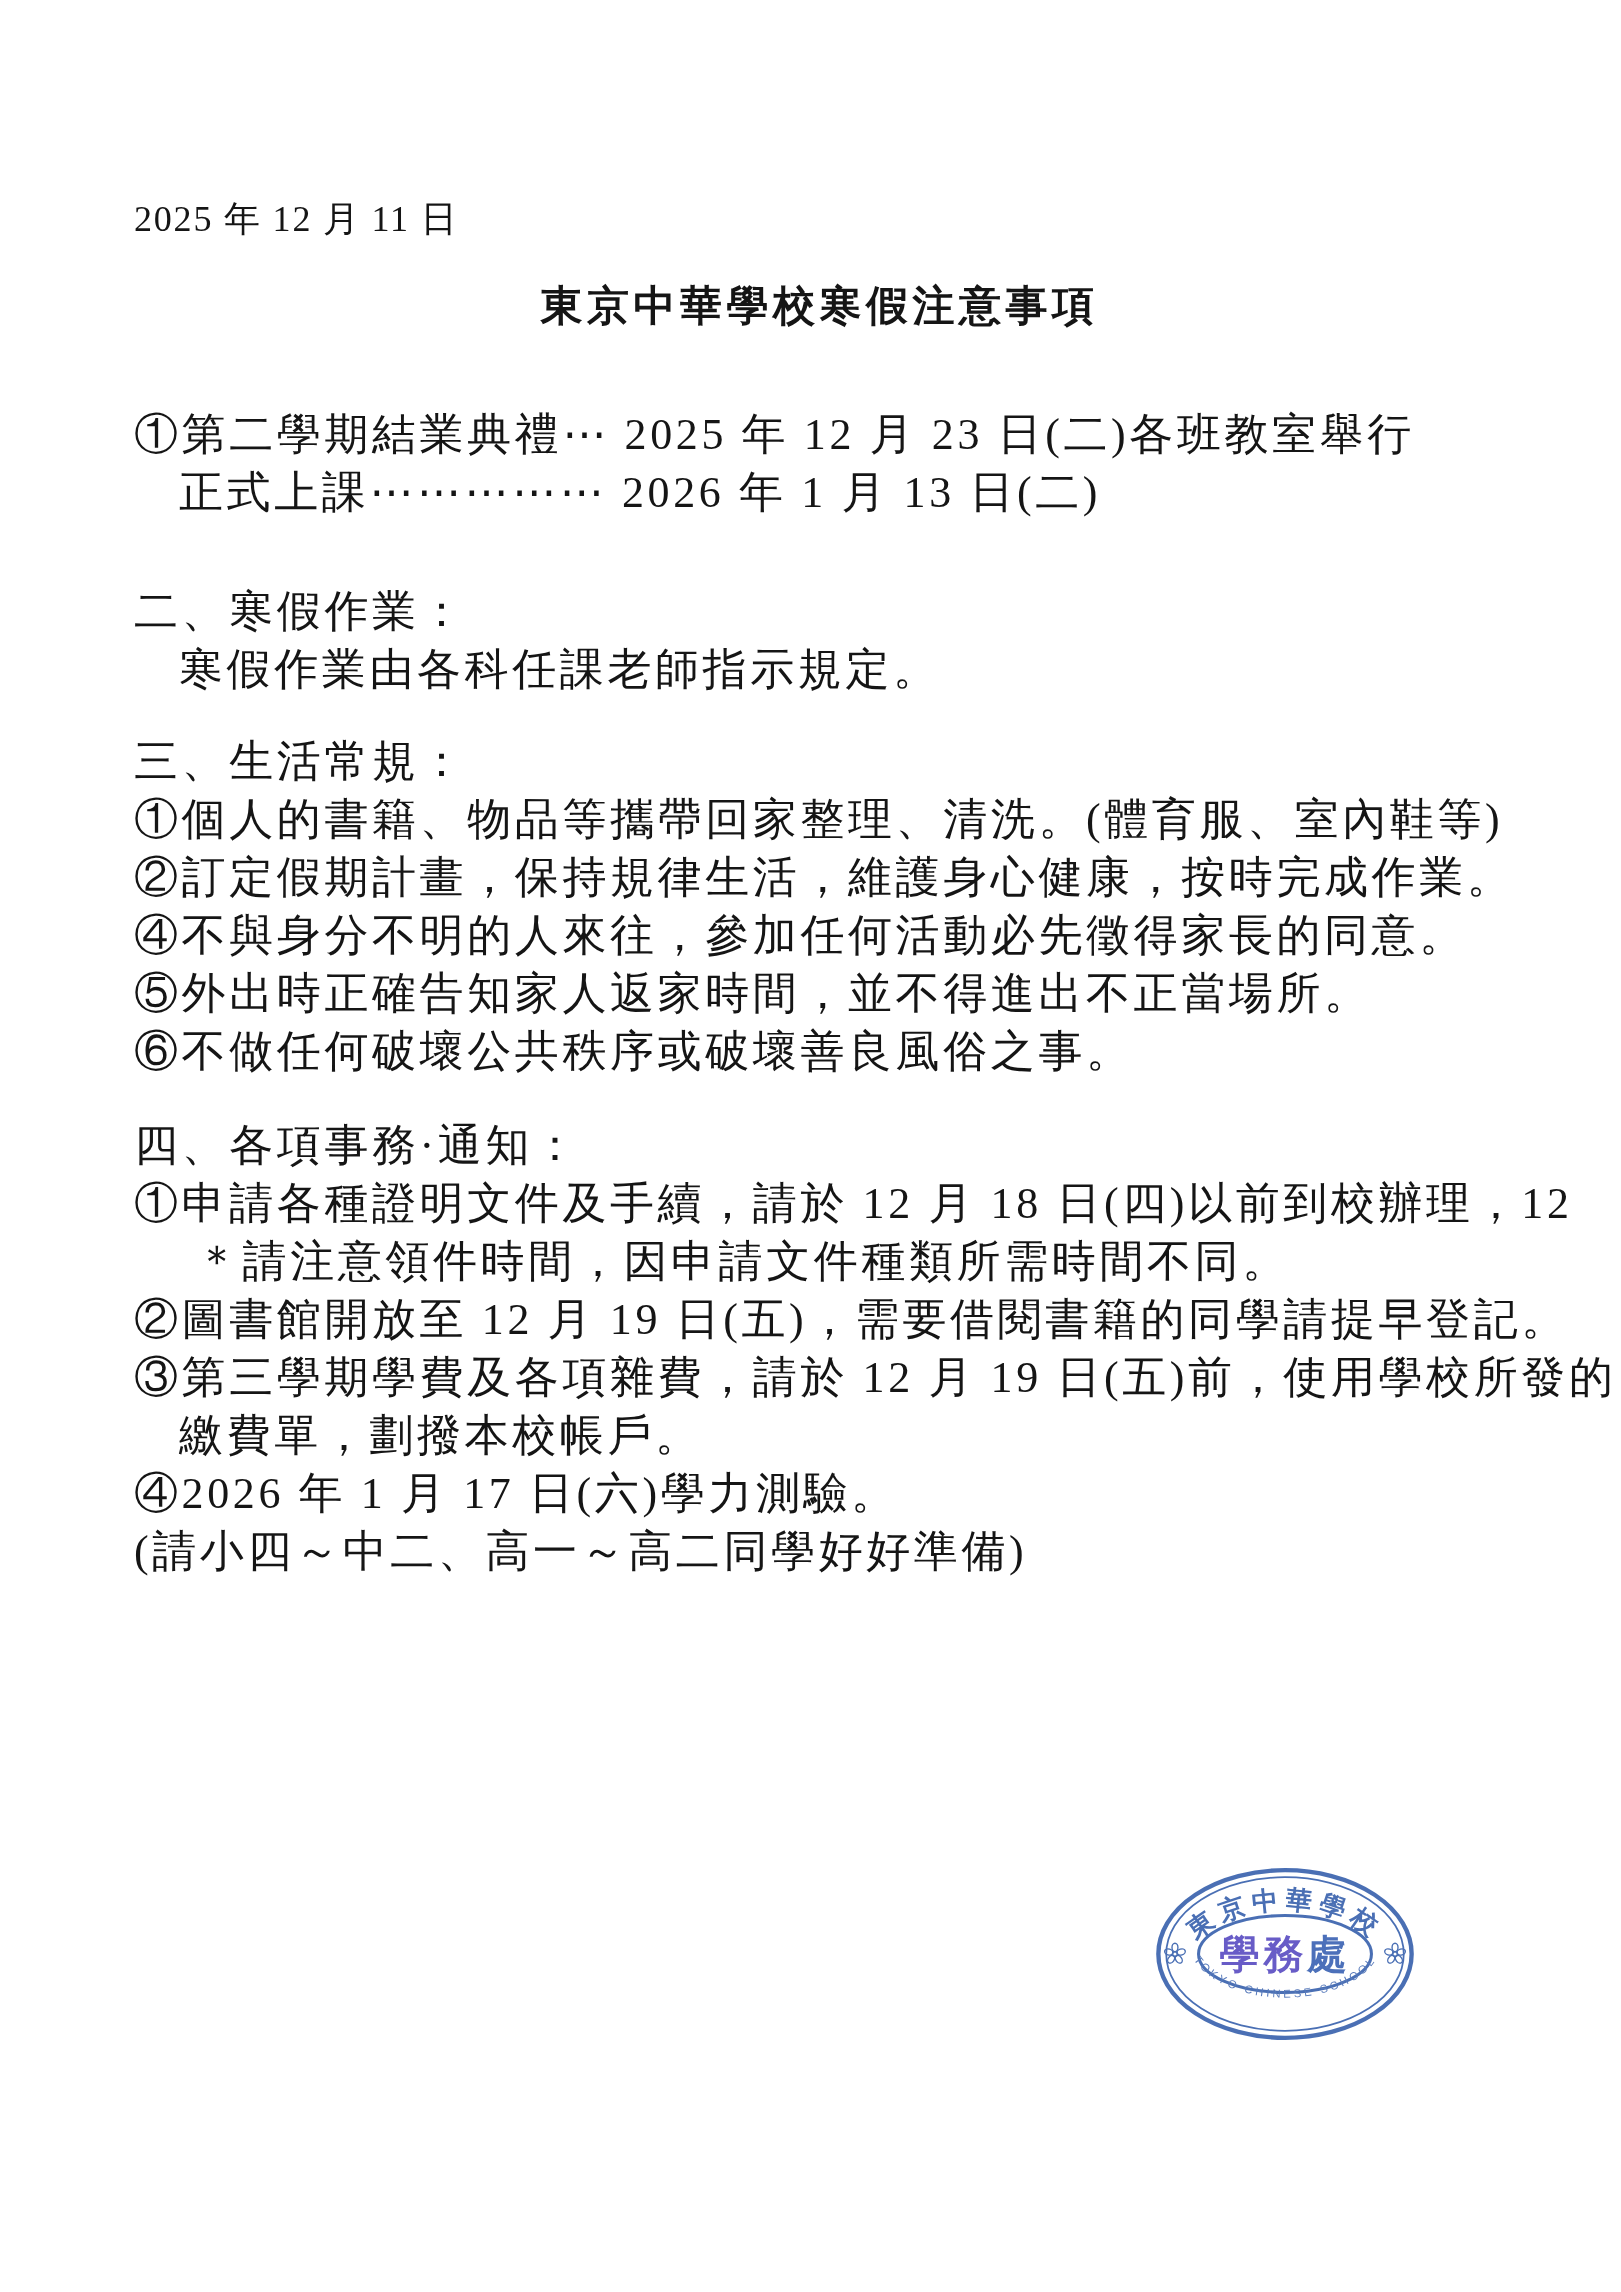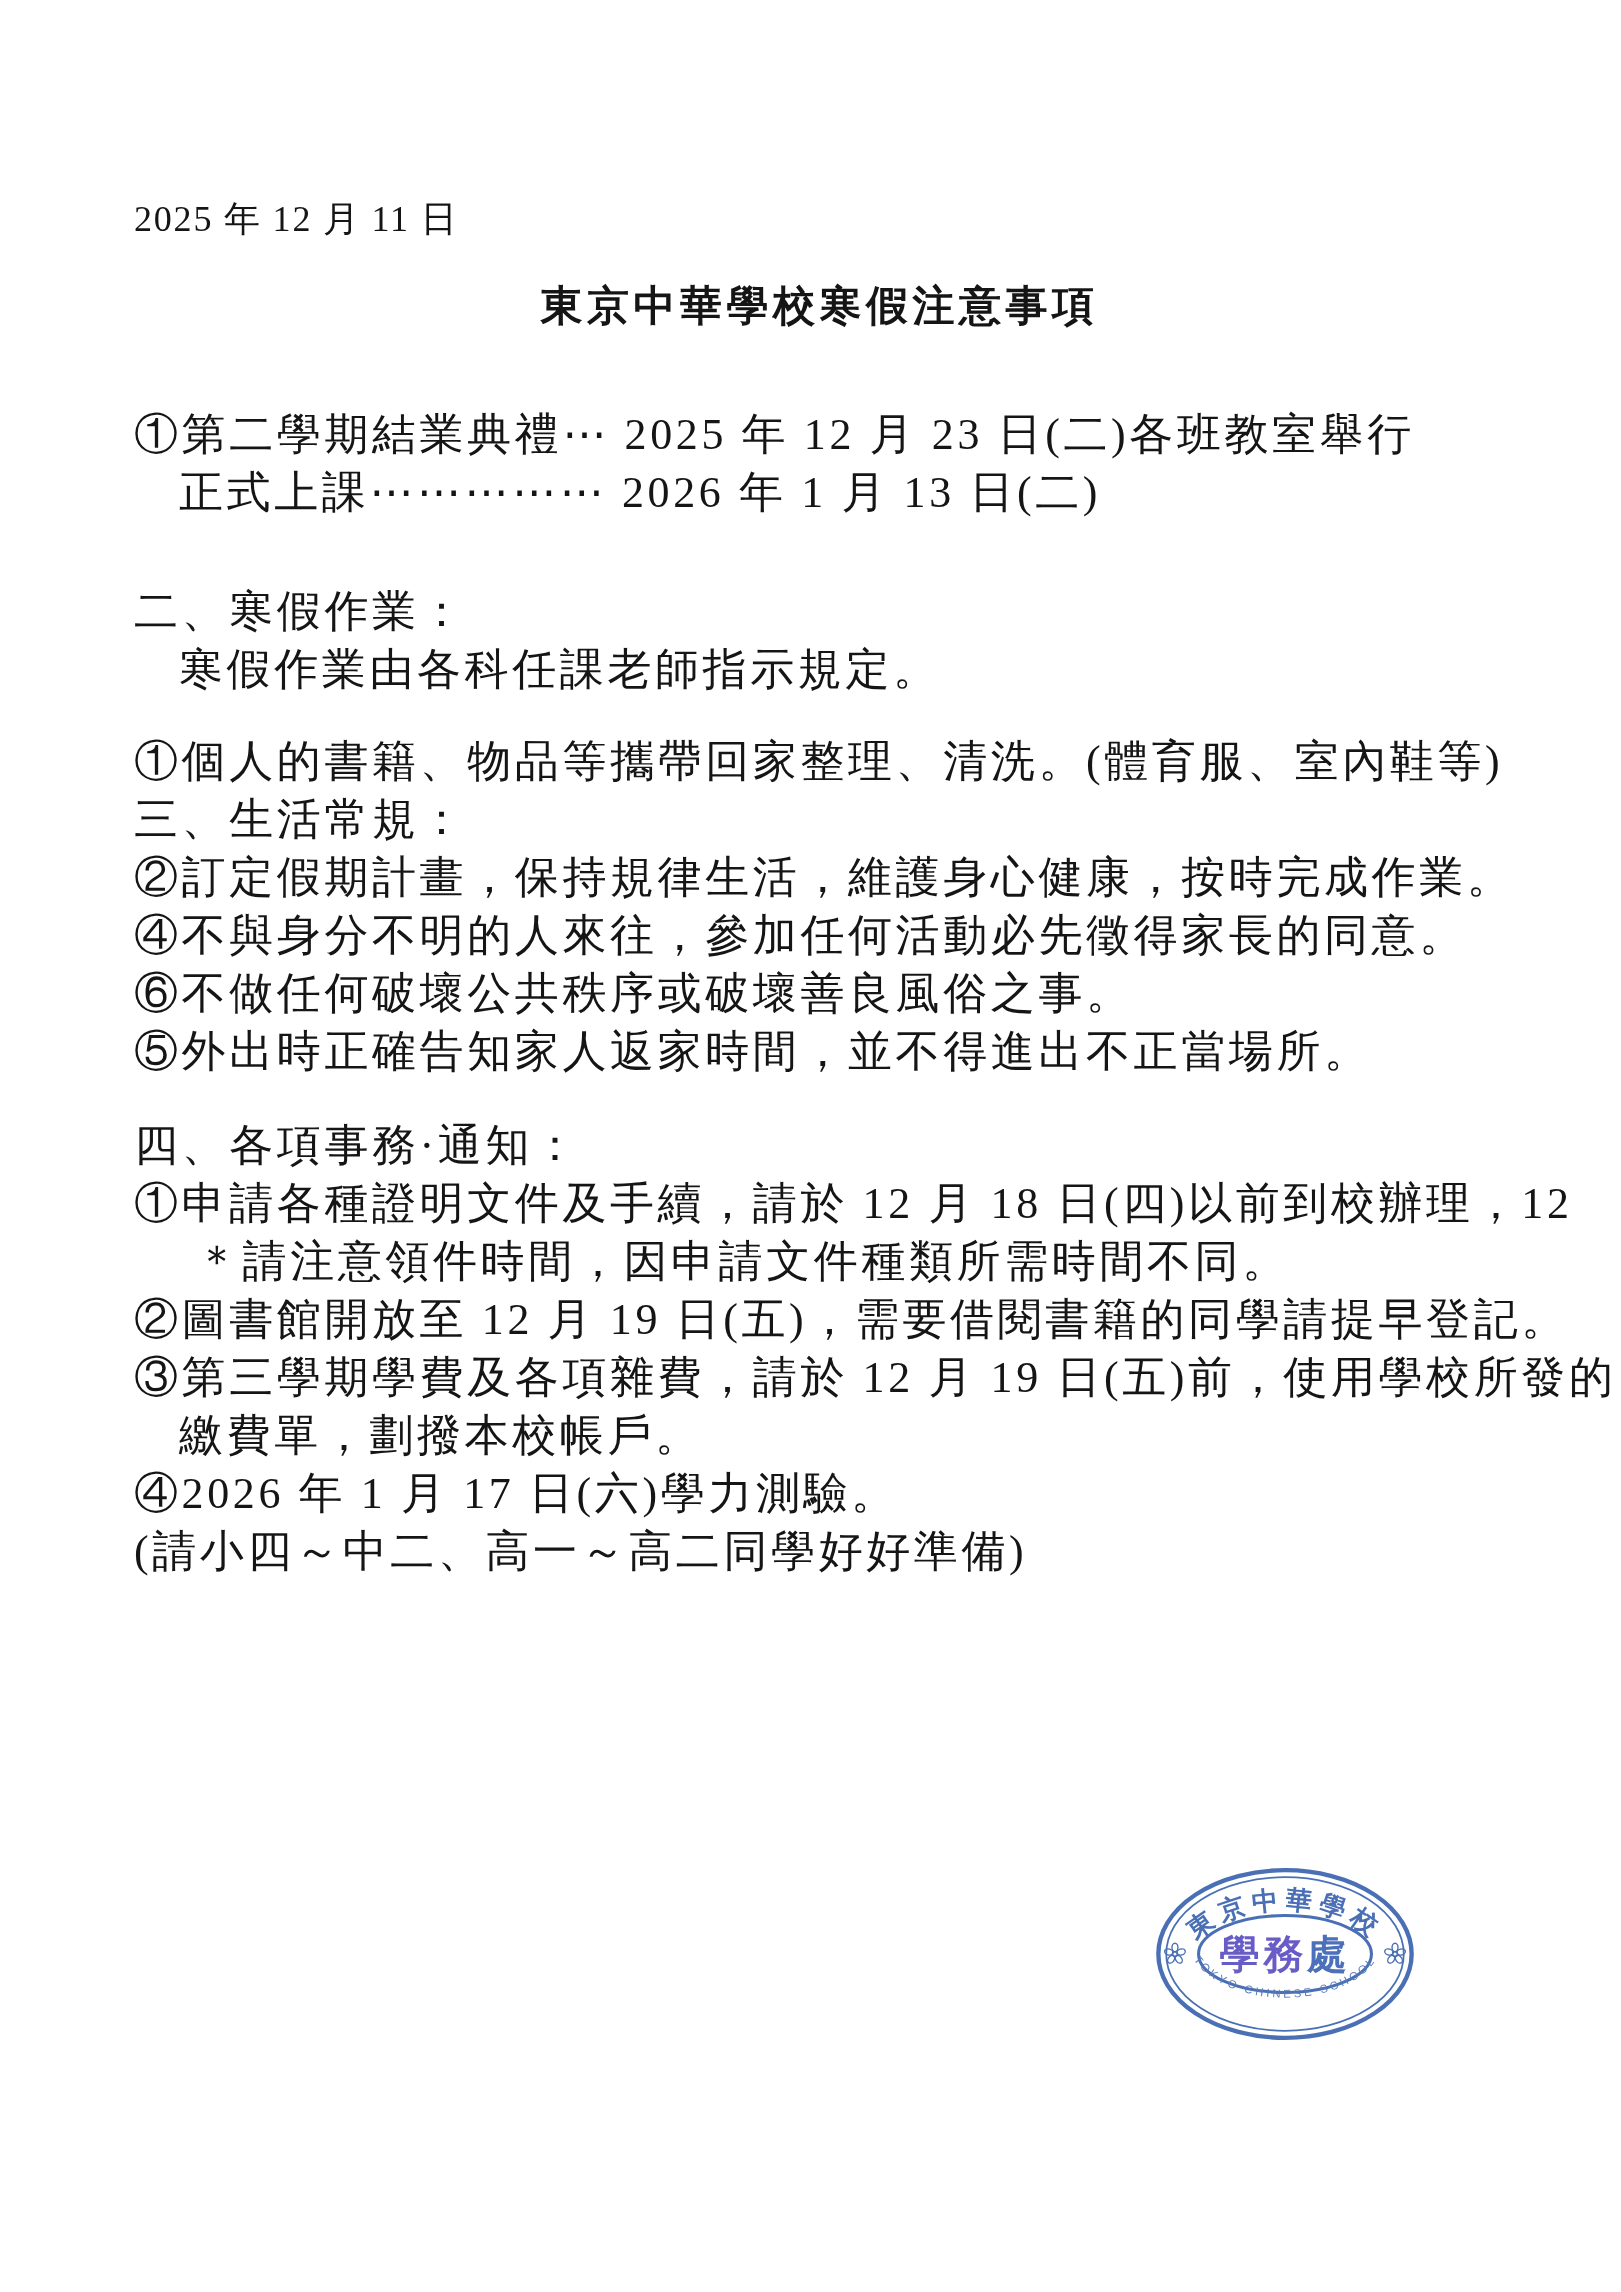--- a/index.html
+++ b/index.html
@@ -112,26 +112,26 @@
     <div id="sections">
         <div class="section sec-gap-1">
           <div class="line ind-0">①第二學期結業典禮⋯ 2025 年 12 月 23 日(二)各班教室舉行</div>
           <div class="line ind-1">正式上課⋯⋯⋯⋯⋯ 2026 年 1 月 13 日(二)</div>
         </div>
         <div class="section sec-gap-2">
           <div class="line ind-0">二、寒假作業：</div>
           <div class="line ind-1">寒假作業由各科任課老師指示規定。</div>
         </div>
         <div class="section sec-gap-3">
+          <div class="line ind-0">三、生活常規：</div>
           <div class="line ind-0">①個人的書籍、物品等攜帶回家整理、清洗。(體育服、室內鞋等)</div>
-          <div class="line ind-0">三、生活常規：</div>
           <div class="line ind-0">②訂定假期計畫，保持規律生活，維護身心健康，按時完成作業。</div>
           <div class="line ind-0">④不與身分不明的人來往，參加任何活動必先徵得家長的同意。</div>
+          <div class="line ind-0">⑤外出時正確告知家人返家時間，並不得進出不正當場所。</div>
           <div class="line ind-0">⑥不做任何破壞公共秩序或破壞善良風俗之事。</div>
-          <div class="line ind-0">⑤外出時正確告知家人返家時間，並不得進出不正當場所。</div>
         </div>
         <div class="section sec-gap-4">
           <div class="line ind-0">四、各項事務·通知：</div>
           <div class="line ind-0">①申請各種證明文件及手續，請於 12 月 18 日(四)以前到校辦理，12</div>
           <div class="line ind-2">＊請注意領件時間，因申請文件種類所需時間不同。</div>
           <div class="line ind-0">②圖書館開放至 12 月 19 日(五)，需要借閱書籍的同學請提早登記。</div>
           <div class="line ind-0">③第三學期學費及各項雜費，請於 12 月 19 日(五)前，使用學校所發的</div>
           <div class="line ind-1">繳費單，劃撥本校帳戶。</div>
           <div class="line ind-0">④2026 年 1 月 17 日(六)學力測驗。</div>
           <div class="line ind-0">(請小四～中二、高一～高二同學好好準備)</div>

